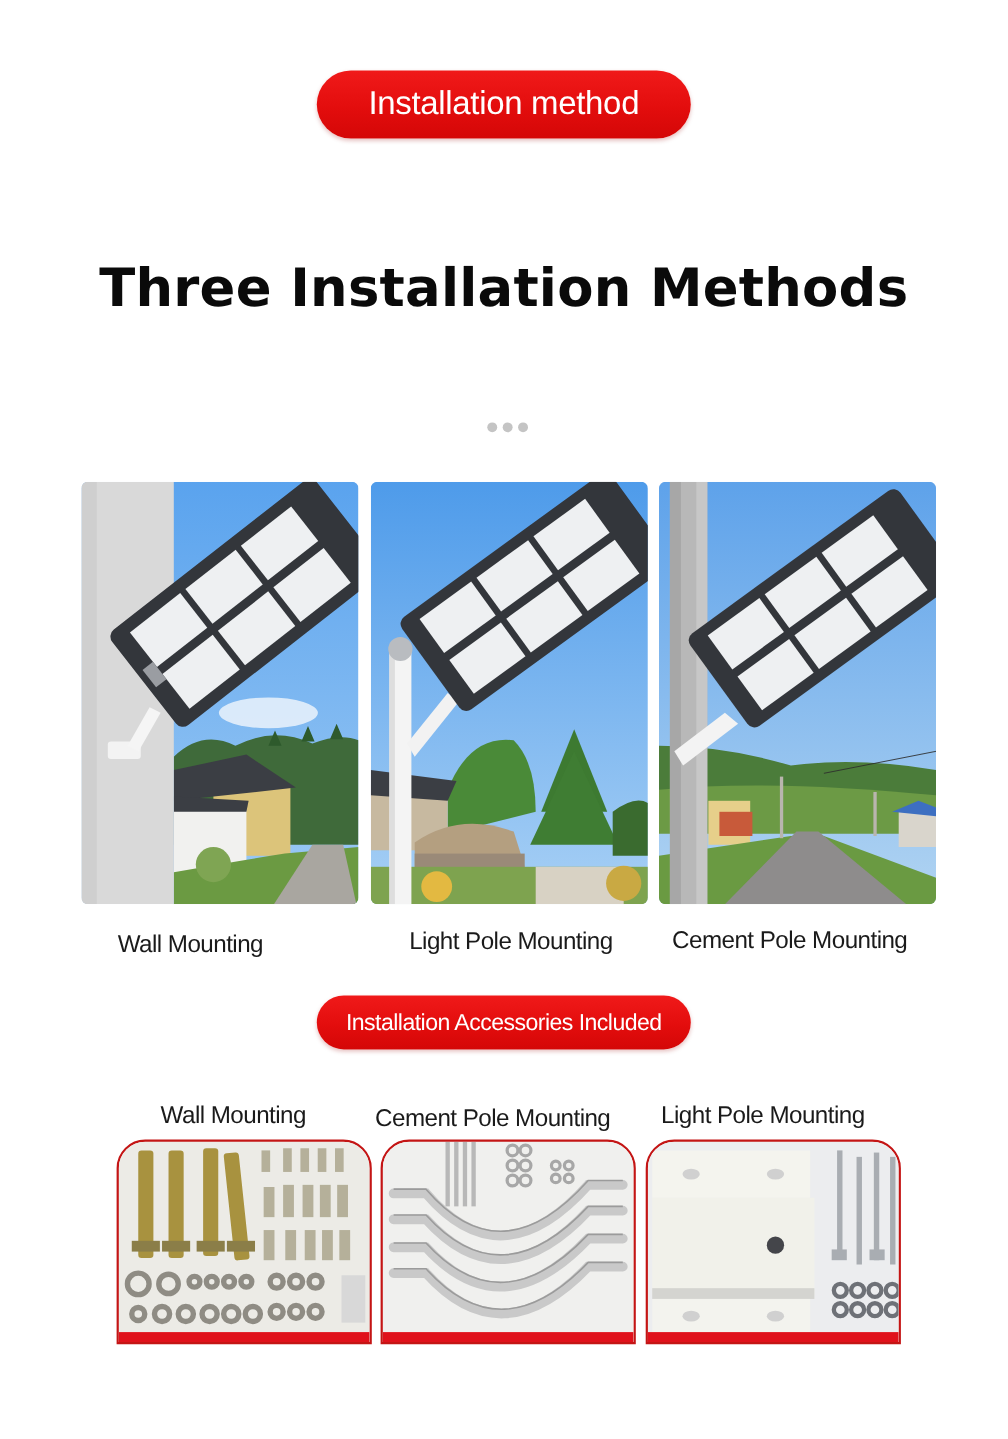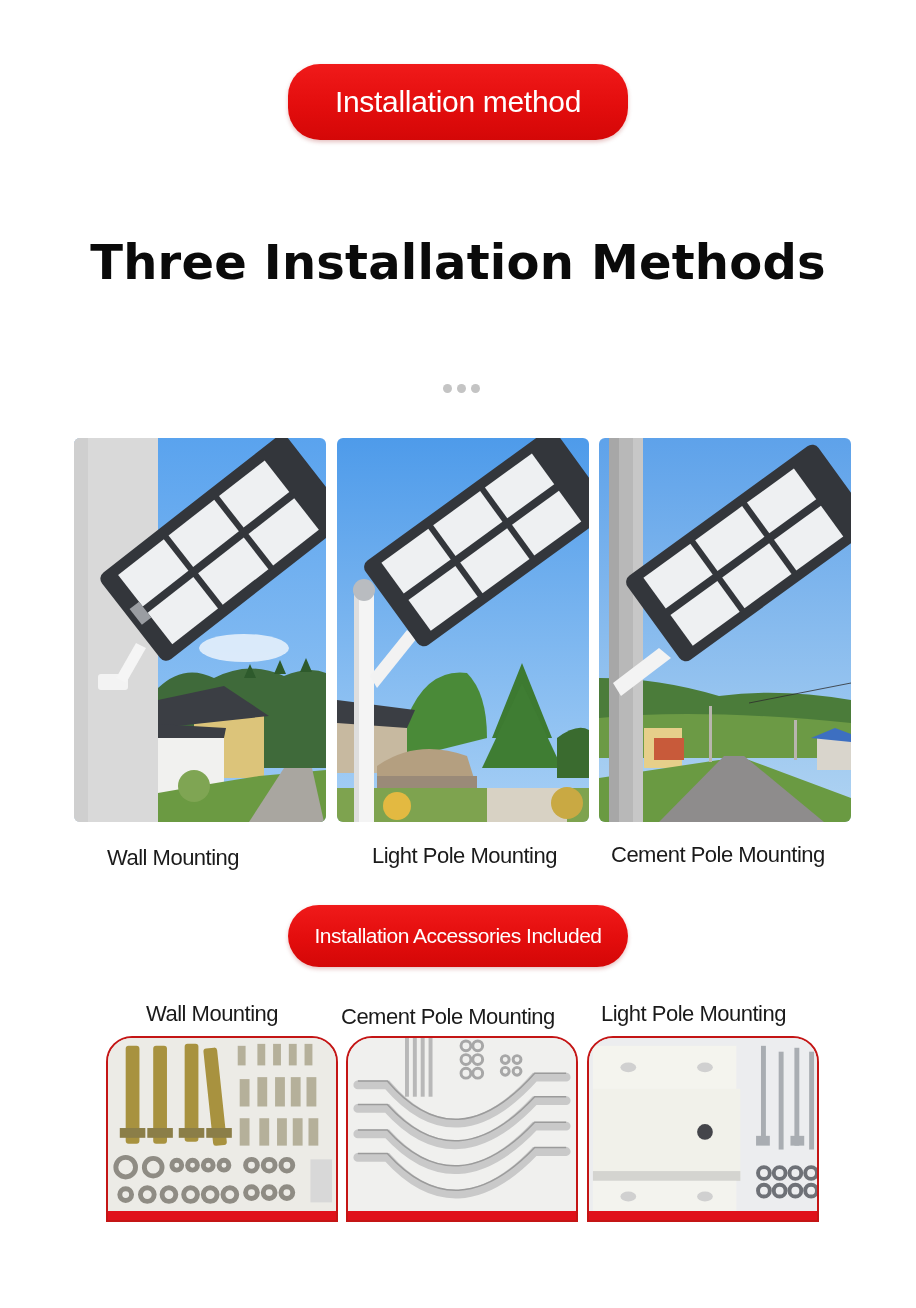--- a/index.html
+++ b/index.html
@@ -7,22 +7,22 @@
   body { position: relative; font-family: "Liberation Sans", "DejaVu Sans", sans-serif; color: #111; }
 
   .pill {
     position: absolute; left: 50%; transform: translateX(-50%);
     background: linear-gradient(180deg, #f01a1a 0%, #e30d0d 55%, #d40707 100%);
     color: #fff; border-radius: 32px;
     display: flex; align-items: center; justify-content: center;
     box-shadow: 0 2px 4px rgba(150,0,0,0.25);
     white-space: nowrap;
   }
-  .pill-top { top: 64px; width: 340px; height: 76px; font-size: 30px; letter-spacing: -0.3px; }
-  .pill-acc { top: 905px; width: 340px; height: 62px; font-size: 21px; letter-spacing: -0.5px; }
+  .pill-top { top: 64px; width: 340px; height: 62px; font-size: 30px; letter-spacing: -0.3px; }
+  .pill-acc { top: 905px; width: 340px; height: 49px; font-size: 21px; letter-spacing: -0.5px; }
 
   .headline {
     position: absolute; top: 222px; left: 0; width: 916px; text-align: center;
     font-family: "DejaVu Sans", sans-serif; font-size: 48px; color: #0a0a0a; letter-spacing: 0.2px; margin-top: 12px;
   }
 
   .dots { position: absolute; top: 384px; left: 443px; display: flex; gap: 5px; }
   .dot { width: 9px; height: 9px; border-radius: 50%; background: #c4c4c4; }
 
   .card {

